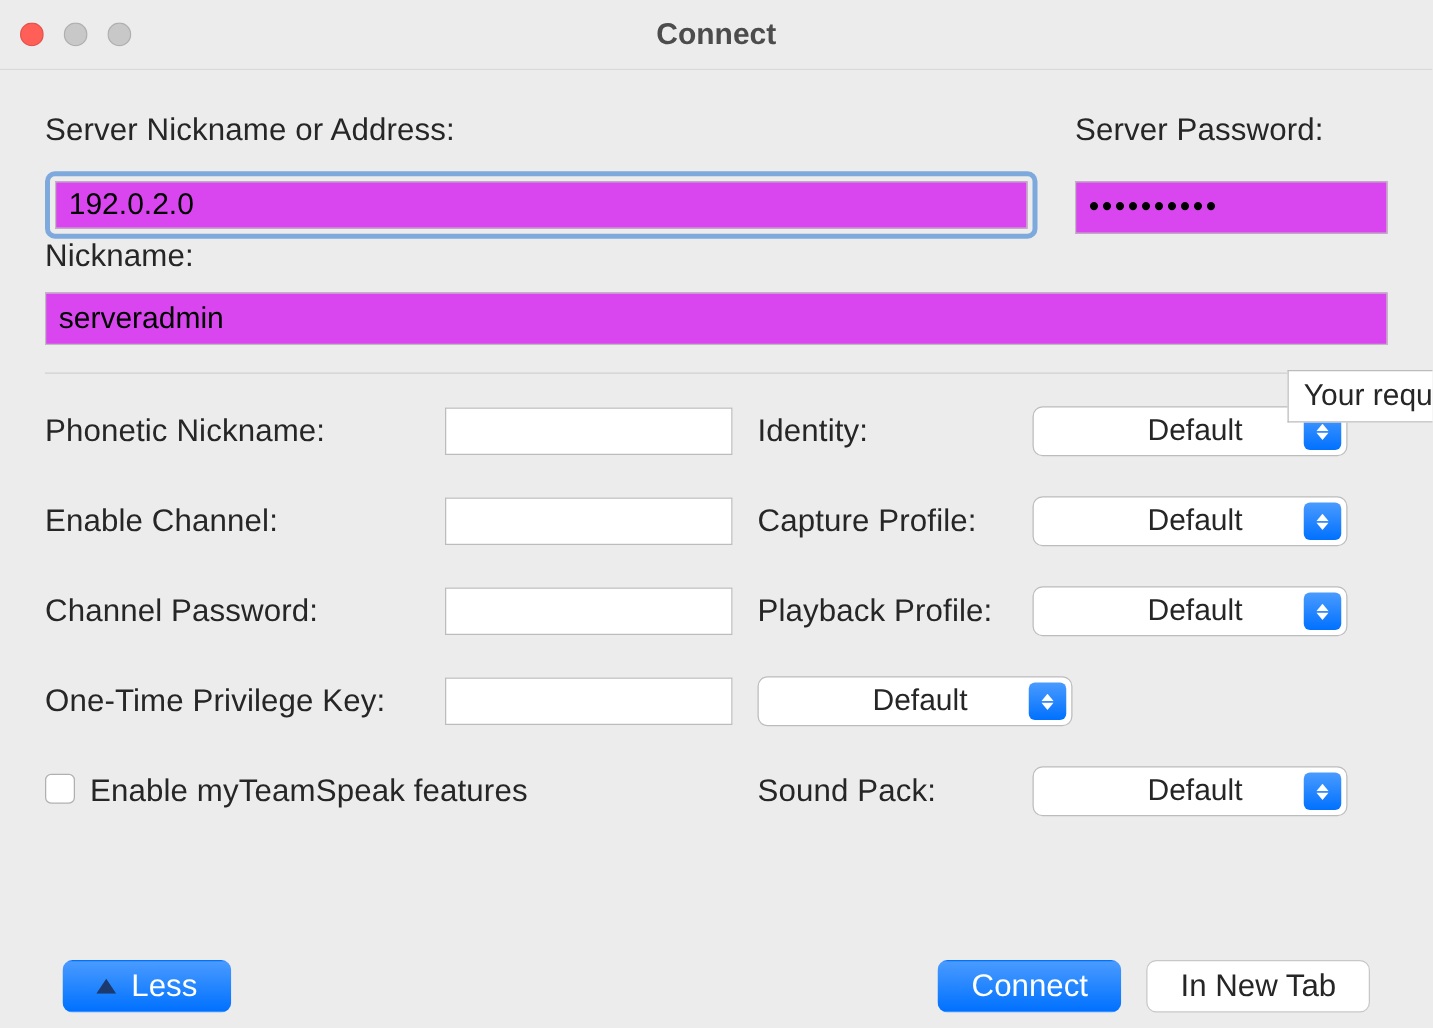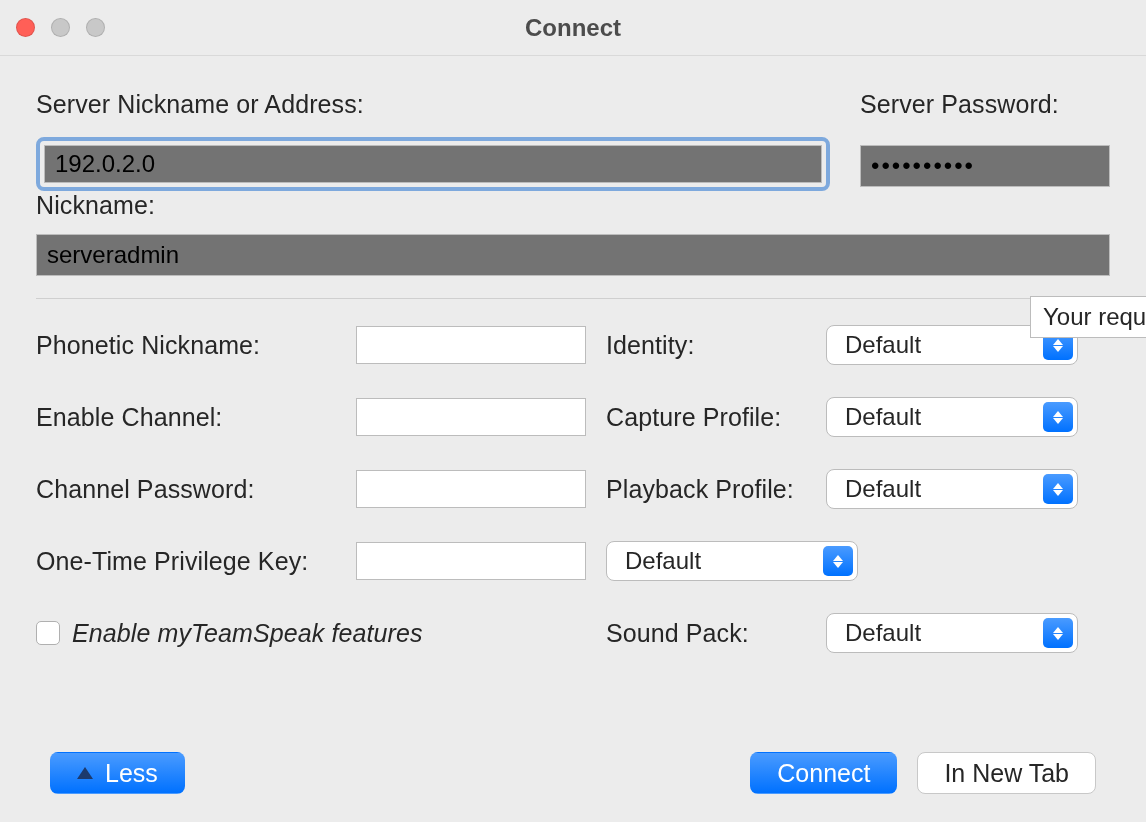--- a/index.html
+++ b/index.html
@@ -57,21 +57,21 @@
     align-items: flex-start;
   }
   .col-server { flex: 1 1 auto; }
   .col-pass   { width: 250px; flex: 0 0 250px; }
   input.text, input.pass {
     width: 100%;
     height: 42px;
     font-size: 24px;
     padding: 4px 10px;
     border: 1px solid #bcbcbc;
-    background: #737373;
+    background: #d946ef;
     outline: none;
   }
   .server-wrap {
     margin-top: 18px;
     padding: 4px;
     border: 4px solid #7ea9dd;
     border-radius: 8px;
   }
   .server-wrap input.text {
     border: 1px solid #bcbcbc;
@@ -116,57 +116,56 @@
     padding: 0 8px;
   }
   .dropdown {
     height: 40px;
     width: 252px;
     border: 1px solid #bcbcbc;
     border-radius: 8px;
     background: #fff;
     display: flex;
     align-items: center;
-    padding-left: 18px;
+    padding-left: 8px;
     font-size: 24px;
     position: relative;
     cursor: default;
+    justify-content: center;
   }
   .dropdown .arrow {
     position: absolute;
     right: 4px;
     top: 4px;
     bottom: 4px;
     width: 30px;
     border-radius: 5px;
     background: linear-gradient(#4a9bff, #0071ff);
     display: flex;
     flex-direction: column;
     align-items: center;
     justify-content: center;
     gap: 1px;
   }
   .dropdown .arrow svg { display:block; }
   .chk-row {
     display: flex;
-    align-items: center;
     gap: 12px;
     grid-column: 1 / span 2;
-    font-style: italic;
   }
   .chk {
     width: 24px; height: 24px;
     border: 1px solid #b0b0b0;
     border-radius: 5px;
     background: #fff;
   }
   .footer {
     position: absolute;
     left: 0; right: 0;
-    bottom: 28px;
+    bottom: 12px;
     display: flex;
     align-items: center;
     padding: 0 50px;
     gap: 20px;
   }
   .btn {
     height: 42px;
     border-radius: 8px;
     font-size: 25px;
     padding: 0 26px;

